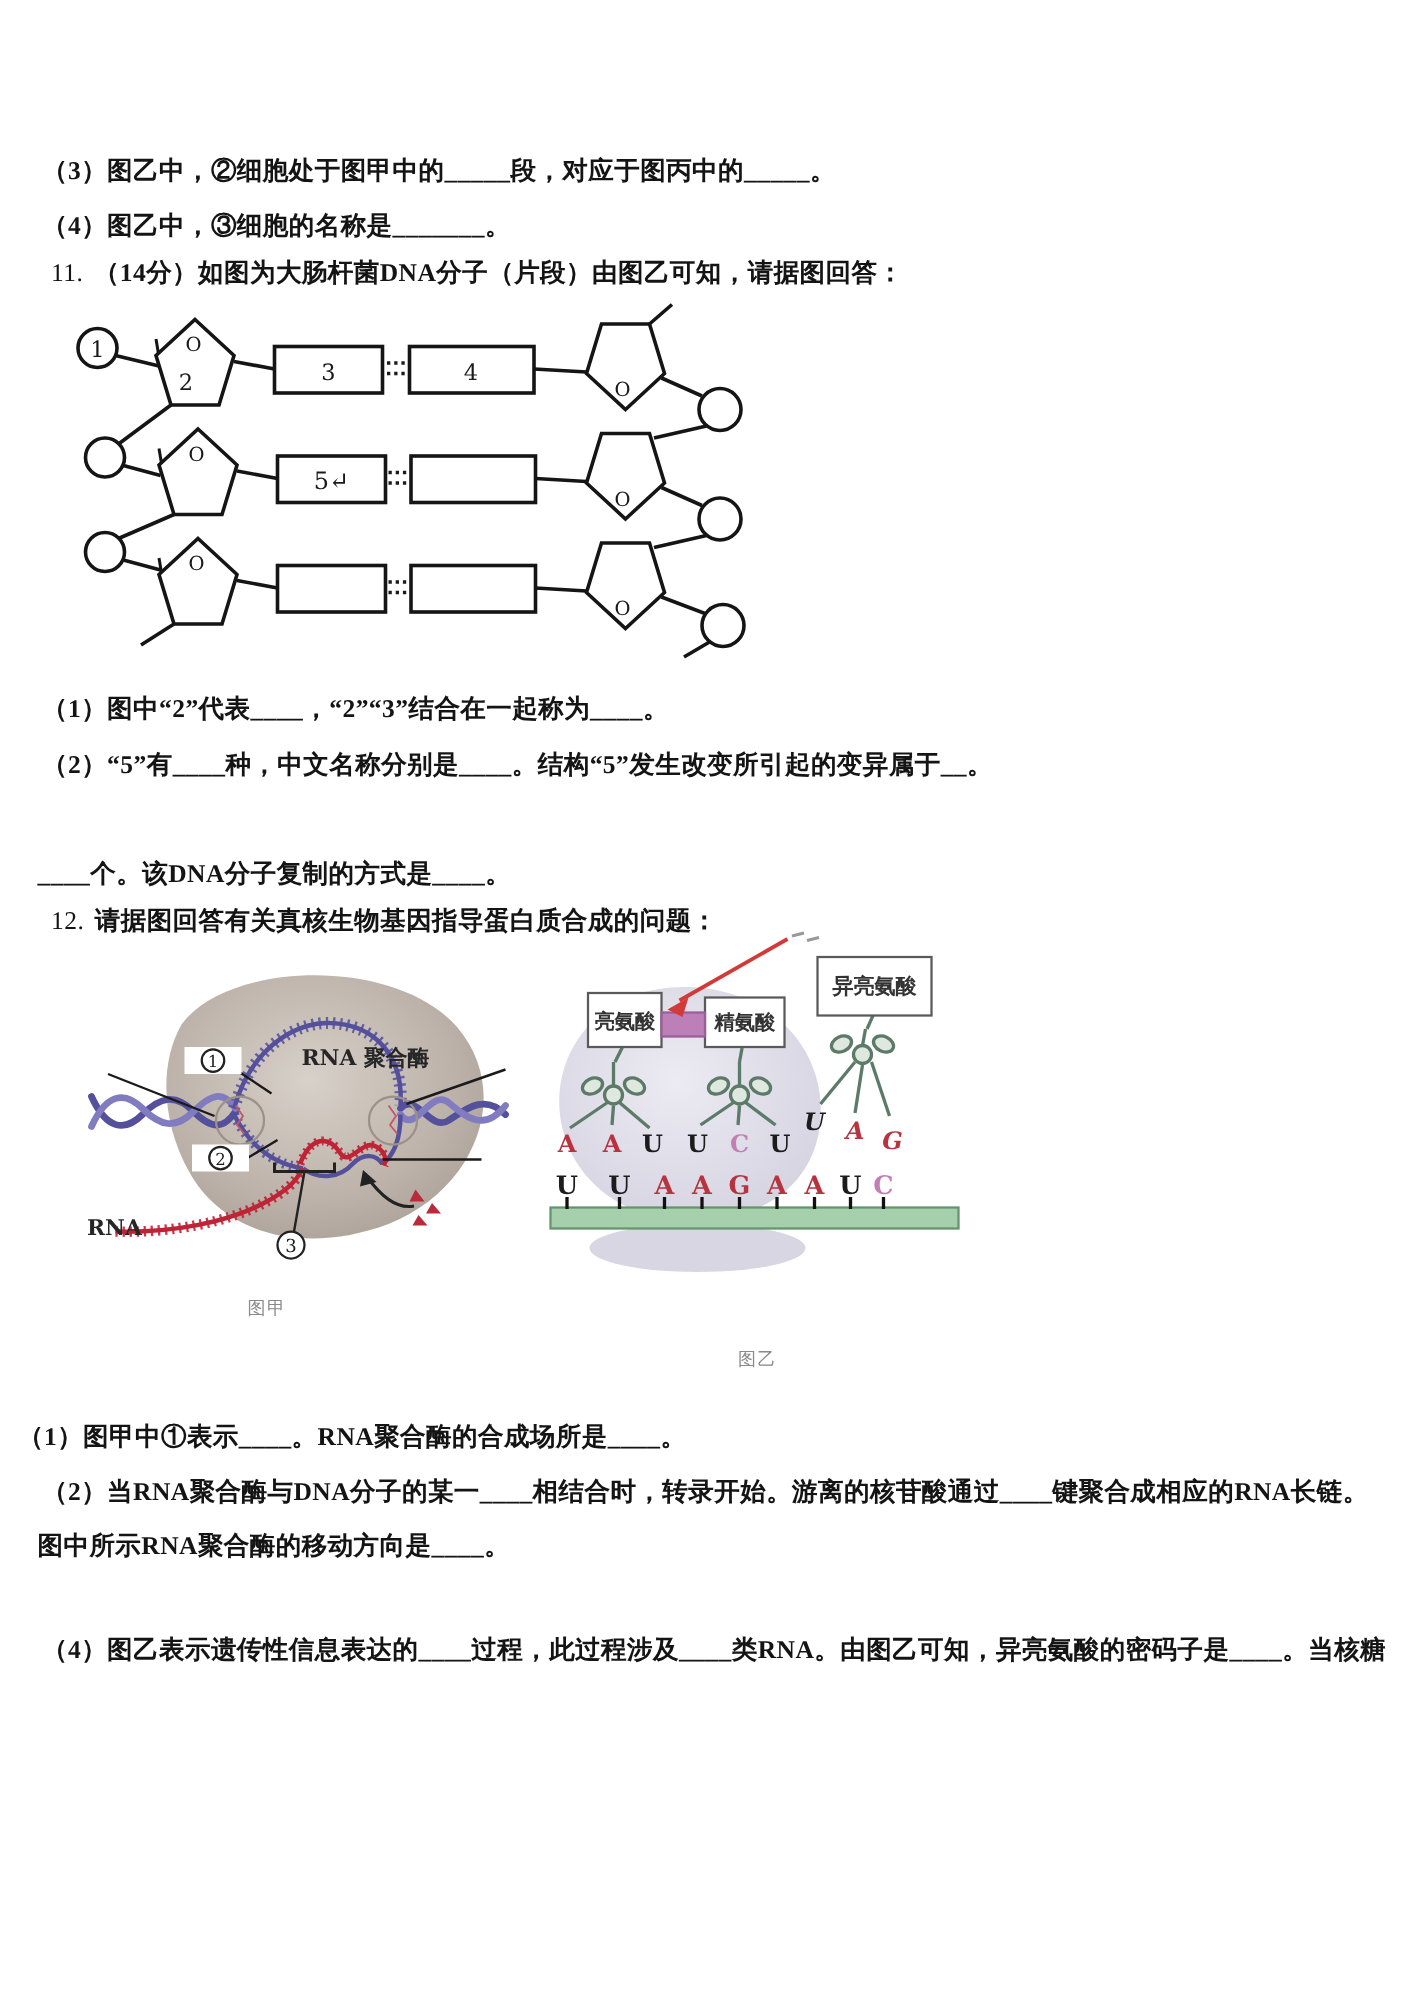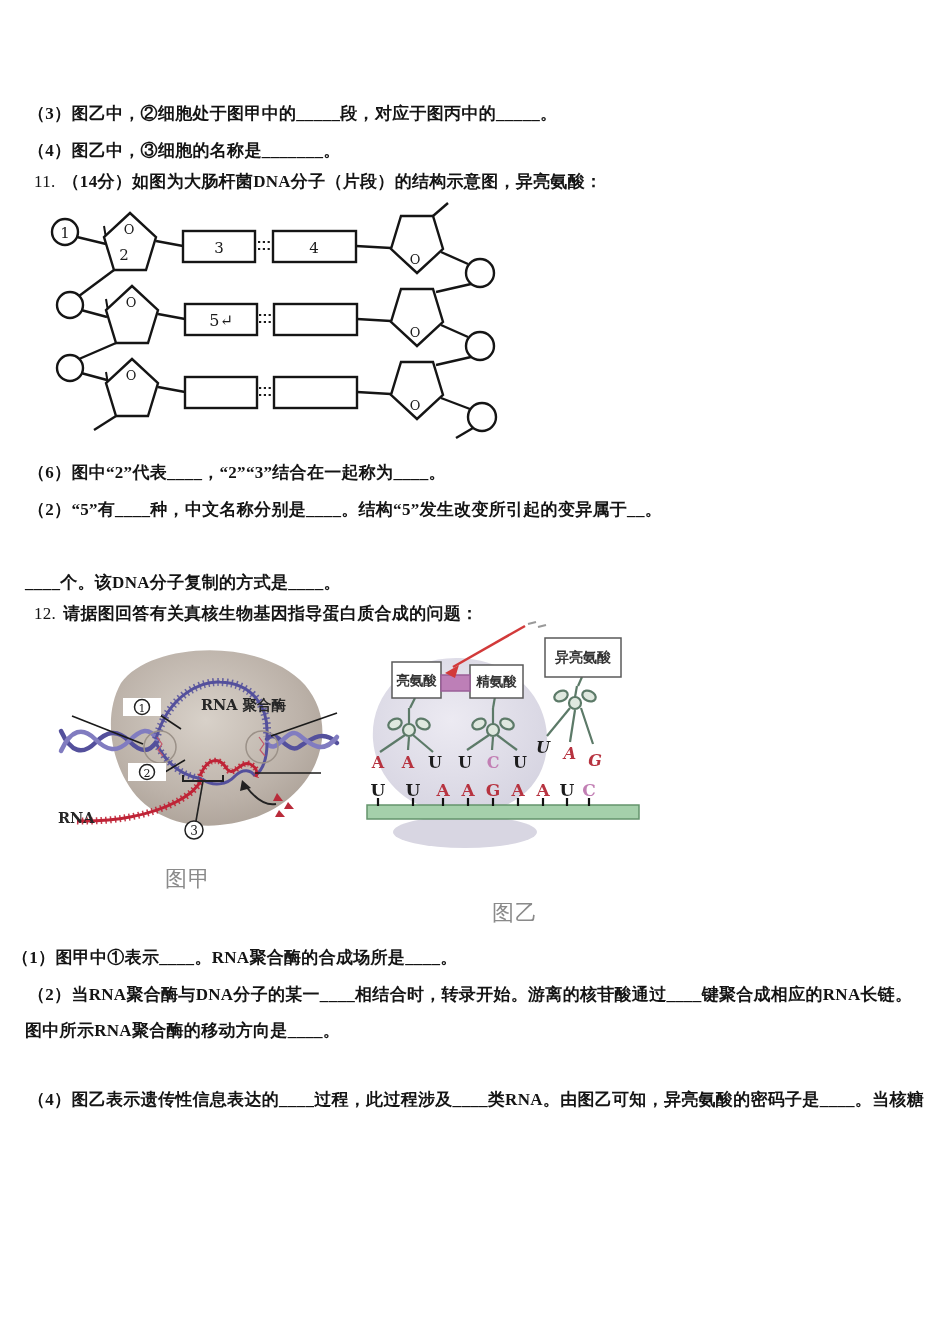--- a/index.html
+++ b/index.html
@@ -1,35 +1,35 @@
 <!DOCTYPE html>
 <html><head>
 <meta charset="utf-8">
 <style>
   html,body{margin:0;padding:0;background:#fff;}
   .page{position:relative;width:950px;height:1109px;background:#ffffff;overflow:hidden;
         font-family:"Liberation Serif","DejaVu Serif",serif;}
   .tl{position:absolute;font-size:17px;font-weight:600;color:#141414;white-space:nowrap;
       letter-spacing:.3px;}
   .qnum{font-weight:400;margin-right:7px;margin-top:48px;}
-  .caption{position:absolute;font-size:22px;color:#8a8a8a;font-weight:500;letter-spacing:1px;}
+  .caption{position:absolute;font-size:12px;color:#8a8a8a;font-weight:500;letter-spacing:1px;}
   .fig{position:absolute;}
   svg text{font-family:"DejaVu Serif","Liberation Serif",serif;}
   .ntxt{font-family:"DejaVu Sans","Liberation Sans",sans-serif;font-weight:bold;}
 </style>
 </head>
 <body>
 
 <div class="page">
 
   <div class="tl" style="left:28px;top:102px">（3）图乙中，②细胞处于图甲中的_____段，对应于图丙中的_____。</div>
   <div class="tl" style="left:28px;top:139px">（4）图乙中，③细胞的名称是_______。</div>
 
   <div class="tl" style="left:34px;top:170px">
-    <span class="qnum">11.</span><span>（14分）如图为大肠杆菌DNA分子（片段）的结构示意图，异亮氨酸：</span>
+    <span class="qnum">11.</span><span>（14分）如图为大肠杆菌DNA分子（片段）由图乙可知，请据图回答：</span>
   </div>
 
   <div class="fig" style="left:25px;top:197px;width:490px;height:245px">
     <svg width="490" height="245" viewBox="0 0 490 245">
       <g stroke="#151515" stroke-width="2.4" fill="none">
 
         <line x1="52" y1="40" x2="81" y2="47"></line>
         <line x1="79" y1="29" x2="83" y2="53" stroke-width="2"></line>
         <line x1="131" y1="44" x2="158" y2="49"></line>
         <line x1="331" y1="49" x2="366" y2="51"></line>
@@ -100,21 +100,21 @@
         <text x="196" y="129" font-size="16">5↵</text>
         <text x="390" y="67" font-size="13">O</text>
         <text x="106" y="110" font-size="13">O</text>
         <text x="390" y="140" font-size="13">O</text>
         <text x="106" y="183" font-size="13">O</text>
         <text x="390" y="213" font-size="13">O</text>
       </g>
     </svg>
   </div>
 
-  <div class="tl" style="left:28px;top:461px">（6）图中“2”代表____，“2”“3”结合在一起称为____。</div>
+  <div class="tl" style="left:28px;top:461px">（1）图中“2”代表____，“2”“3”结合在一起称为____。</div>
   <div class="tl" style="left:28px;top:498px">（2）“5”有____种，中文名称分别是____。结构“5”发生改变所引起的变异属于__。</div>
   <div class="tl" style="left:25px;top:571px">____个。该DNA分子复制的方式是____。</div>
 
   <div class="tl" style="left:34px;top:602px">
     <span class="qnum">12.</span><span>请据图回答有关真核生物基因指导蛋白质合成的问题：</span>
   </div>
 
   <div class="fig" style="left:55px;top:625px;width:290px;height:238px">
     <svg width="290" height="238" viewBox="0 0 290 238">
       <defs>

